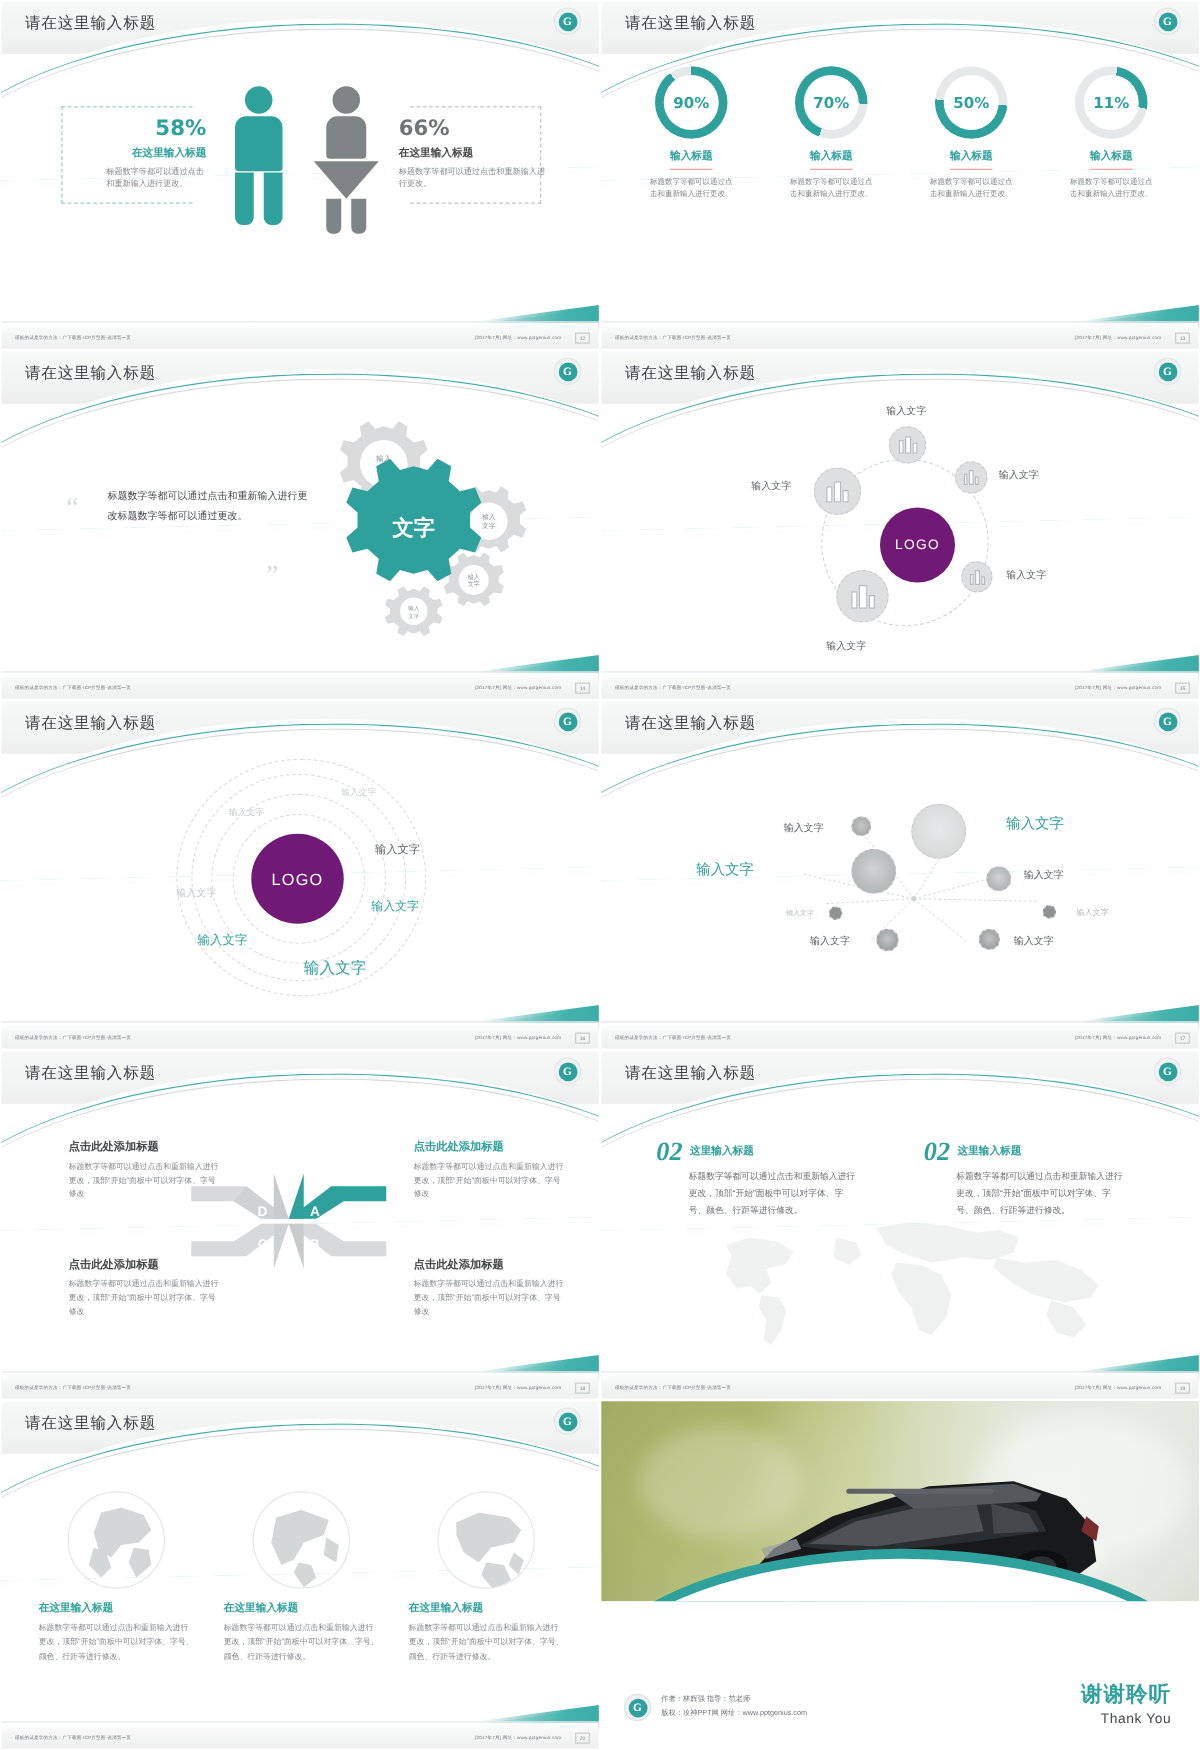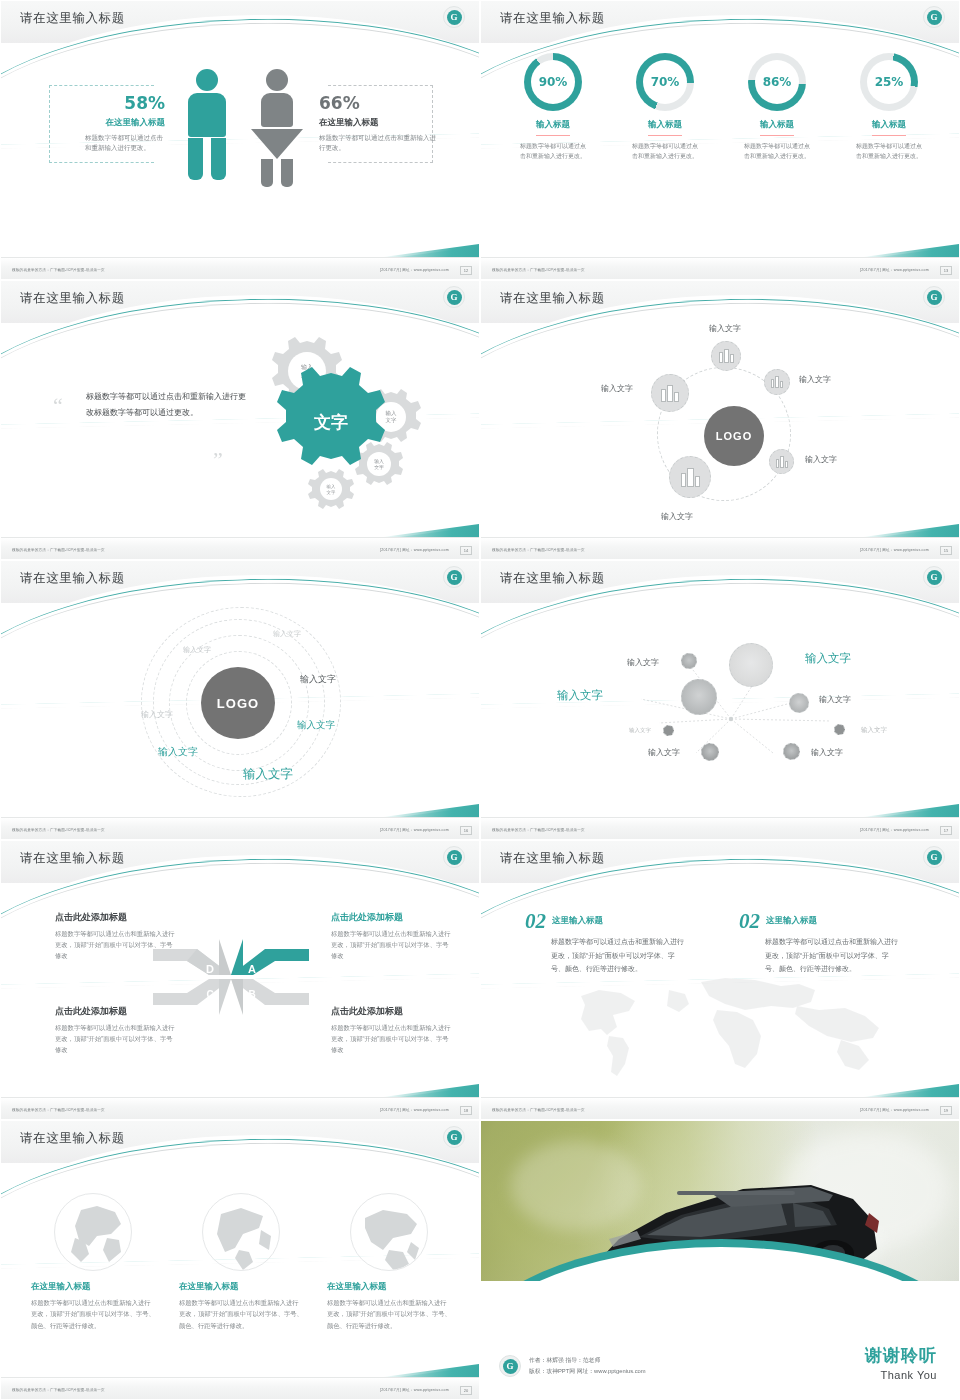--- a/index.html
+++ b/index.html
@@ -135,22 +135,22 @@
   .quote-mark { font-size:22px;color:#d7dadb;font-family:"Liberation Serif",serif;line-height:.6; }
   .s3-text { position:absolute; left:85px; top:108px; width:160px;
     font-size:8px;line-height:2.0;color:#44484b; }
 
   
   .ring-dash { position:absolute;border-radius:50%;border:1px dashed #d2d6d7; }
   .node { position:absolute;border-radius:50%;background:#dedfe0;
     border:1px dashed #c7cbcc; display:flex;align-items:center;justify-content:center; }
   .bldg { display:flex;align-items:flex-end;gap:1px; }
   .bldg i { display:block;background:#fff;border:1px solid #b6babb; }
-  .logo-circle { position:absolute;border-radius:50%;background:#737373;color:#fff;
-    display:flex;align-items:center;justify-content:center;font-weight:bold;letter-spacing:1px; }
+  .logo-circle { position:absolute;border-radius:50%;background:#701a75;color:#fff;
+    display:flex;align-items:center;justify-content:center;font-weight:normal;letter-spacing:1px; }
   .nlbl { position:absolute;font-size:8px;color:#5b6063;white-space:nowrap; }
 
   
   .conc { position:absolute;border-radius:50%;border:1px dashed #dcdfe0; }
 
   
   .nnode { position:absolute;border-radius:50%;border:1px dashed #c9cdce; }
 
   
   .blk-h { font-size:9px;font-weight:bold;color:#44484b; }
@@ -274,28 +274,28 @@
       </div>
       <div class="donut-col">
         <div class="donut" style="background:conic-gradient(from 200deg,#2fa19c 0 70%, #e6e9ea 70% 100%);">
           <div class="donut-hole">70%</div>
         </div>
         <div class="donut-lbl">输入标题</div>
         <div class="donut-desc">标题数字等都可以通过点击和重新输入进行更改。</div>
       </div>
       <div class="donut-col">
         <div class="donut" style="background:conic-gradient(from 95deg,#2fa19c 0 50%, #e6e9ea 50% 100%);">
-          <div class="donut-hole">86%</div>
+          <div class="donut-hole">50%</div>
         </div>
         <div class="donut-lbl">输入标题</div>
         <div class="donut-desc">标题数字等都可以通过点击和重新输入进行更改。</div>
       </div>
       <div class="donut-col">
         <div class="donut" style="background:conic-gradient(from 10deg,#2fa19c 0 25%, #e6e9ea 25% 100%);">
-          <div class="donut-hole">25%</div>
+          <div class="donut-hole">11%</div>
         </div>
         <div class="donut-lbl">输入标题</div>
         <div class="donut-desc">标题数字等都可以通过点击和重新输入进行更改。</div>
       </div>
     </div>
 
     <div class="corner-wedge2"></div>
     <div class="corner-wedge"></div>
     <div class="ftr">
       <div class="ftr-left">模板的就是学的方法：广下载图-ICP片型图-说消第一页</div>

